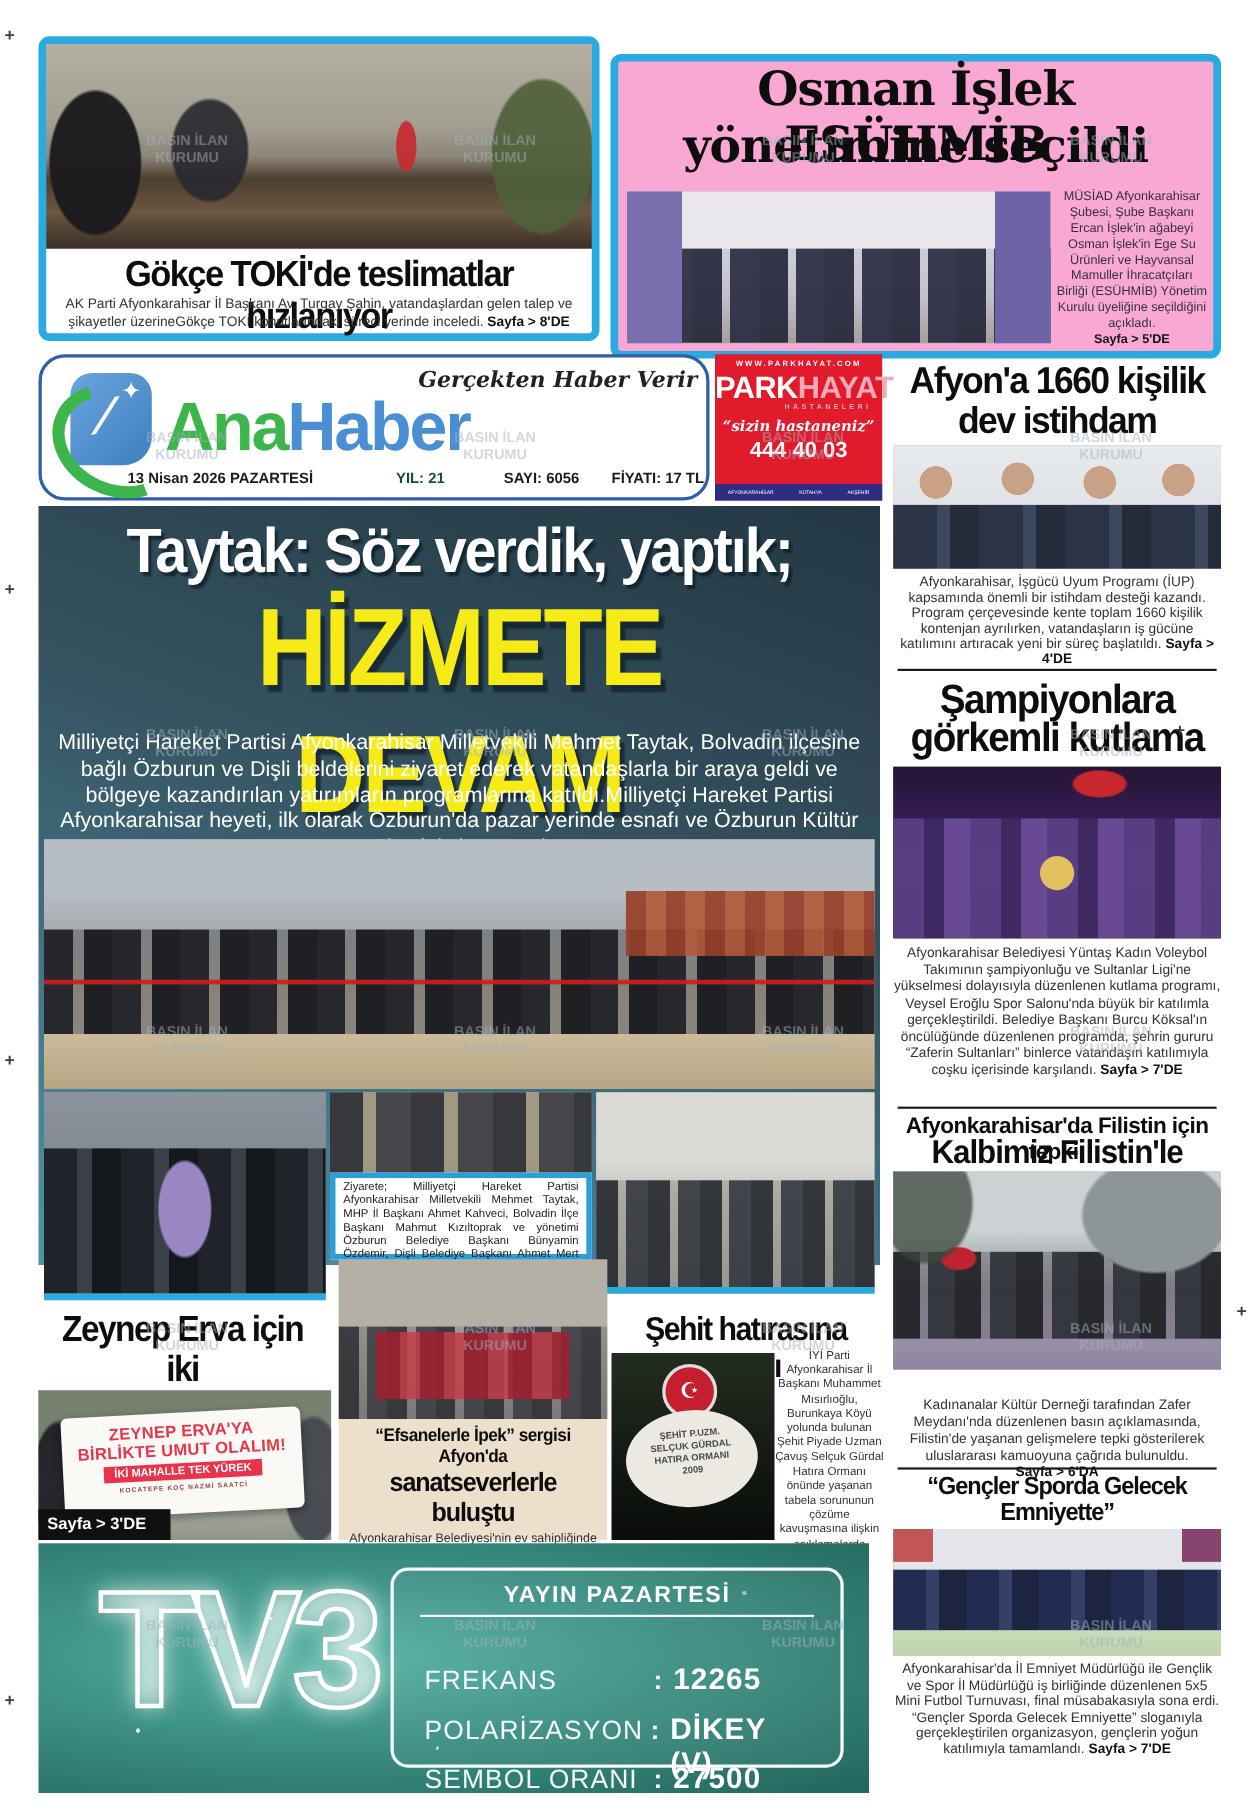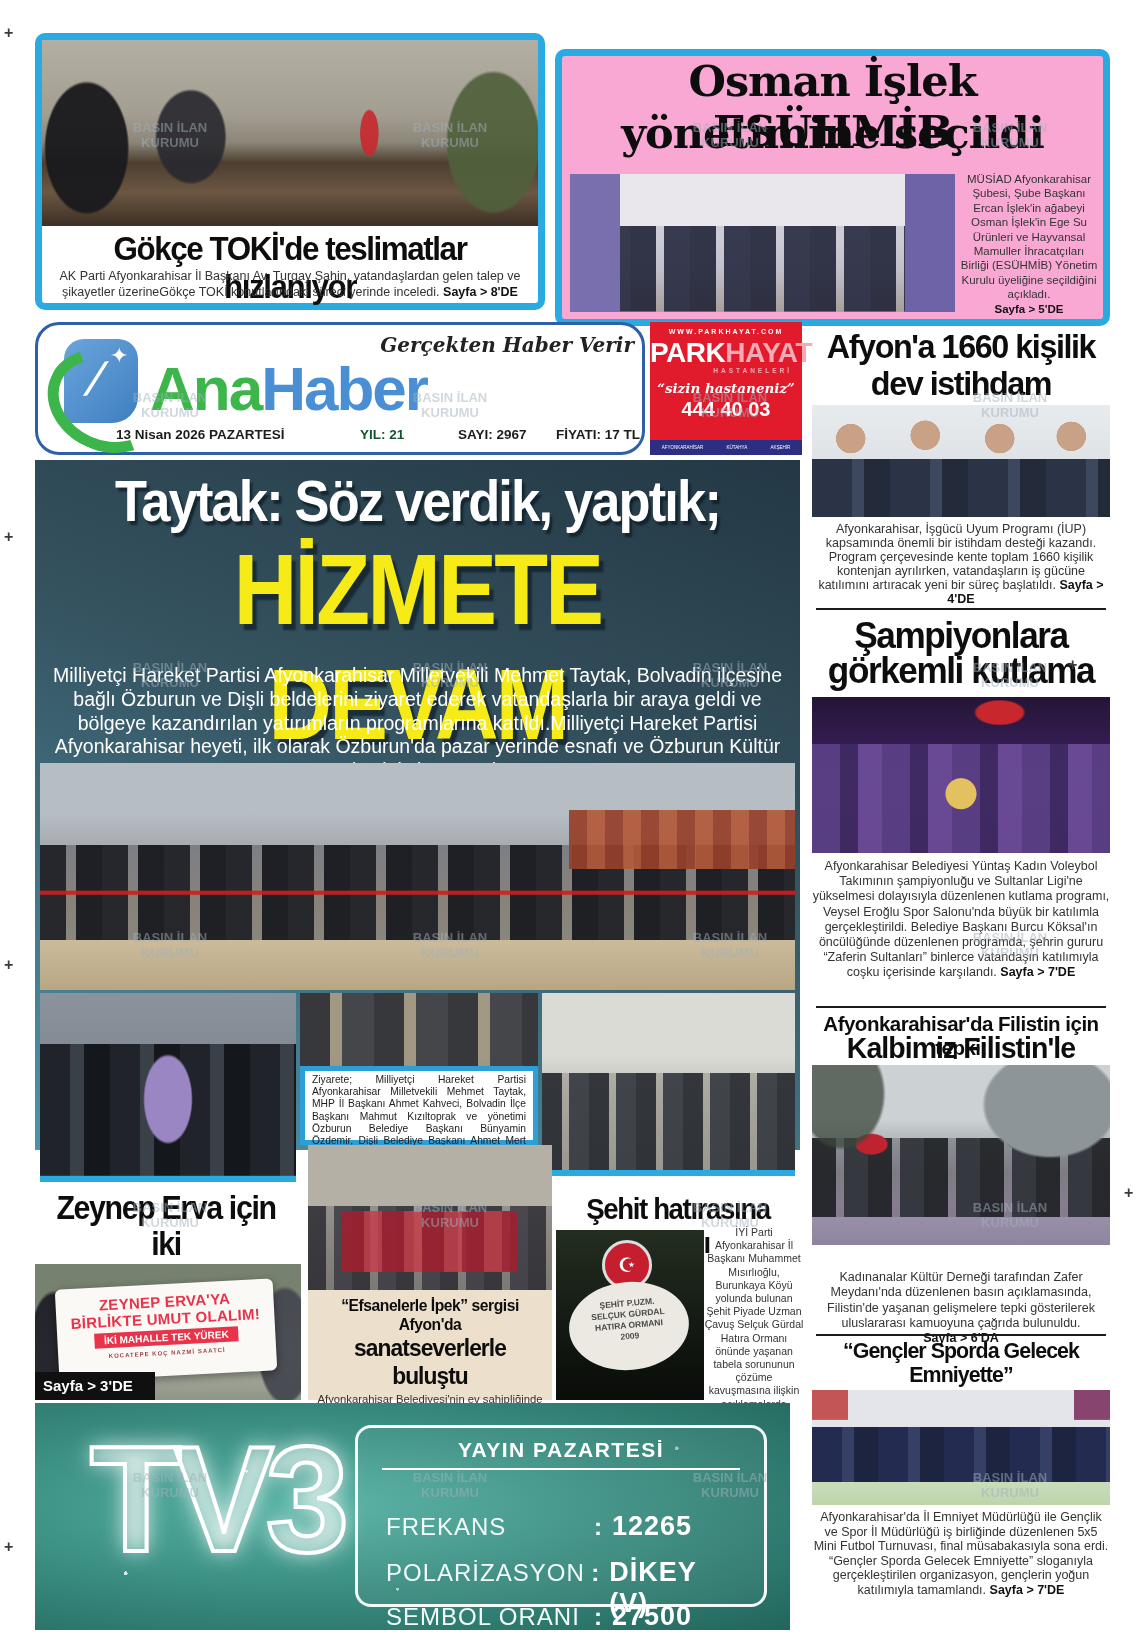--- a/index.html
+++ b/index.html
@@ -158,21 +158,21 @@
     </div>
 
     <div class="abs" style="left:112px;top:28px;font-size:62px;font-weight:bold;letter-spacing:-2px;">
       <span style="color:#3cb54a;">Ana</span><span style="color:#4a8fd3;">Haber</span>
     </div>
 
     <div class="abs serif b" style="left:300px;top:8px;width:296px;text-align:right;font-style:italic;font-size:20px;color:#222;">Gerçekten Haber Verir</div>
 
     <div class="abs b" style="left:78px;top:102px;font-size:13.5px;color:#1c1c1c;">13 Nisan 2026 PAZARTESİ</div>
     <div class="abs b" style="left:322px;top:102px;font-size:13.5px;color:#14532d;">YIL: 21</div>
-    <div class="abs b" style="left:420px;top:102px;font-size:13.5px;color:#1c1c1c;">SAYI: 2967</div>
+    <div class="abs b" style="left:420px;top:102px;font-size:13.5px;color:#1c1c1c;">SAYI: 6056</div>
     <div class="abs b" style="left:518px;top:102px;font-size:13.5px;color:#1c1c1c;">FİYATI: 17 TL</div>
   </div>
 
   <div class="abs" style="left:650px;top:322px;width:152px;height:133px;background:#e11b2c;box-sizing:border-box;padding-top:6px;text-align:center;">
     <div style="color:#fff;font-size:7px;letter-spacing:2px;font-weight:bold;">WWW.PARKHAYAT.COM</div>
     <div style="margin-top:4px;font-size:28px;font-weight:bold;letter-spacing:-.5px;line-height:28px;">
       <span style="color:#fff;">PARK</span><span style="color:#f2aab6;">HAYAT</span>
     </div>
     <div style="color:#f2aab6;font-size:6.5px;letter-spacing:3px;font-weight:bold;text-align:right;padding-right:10px;">HASTANELERİ</div>
     <div class="serif b" style="color:#fff;font-style:italic;font-size:13.5px;margin-top:6px;">“sizin hastaneniz”</div>

